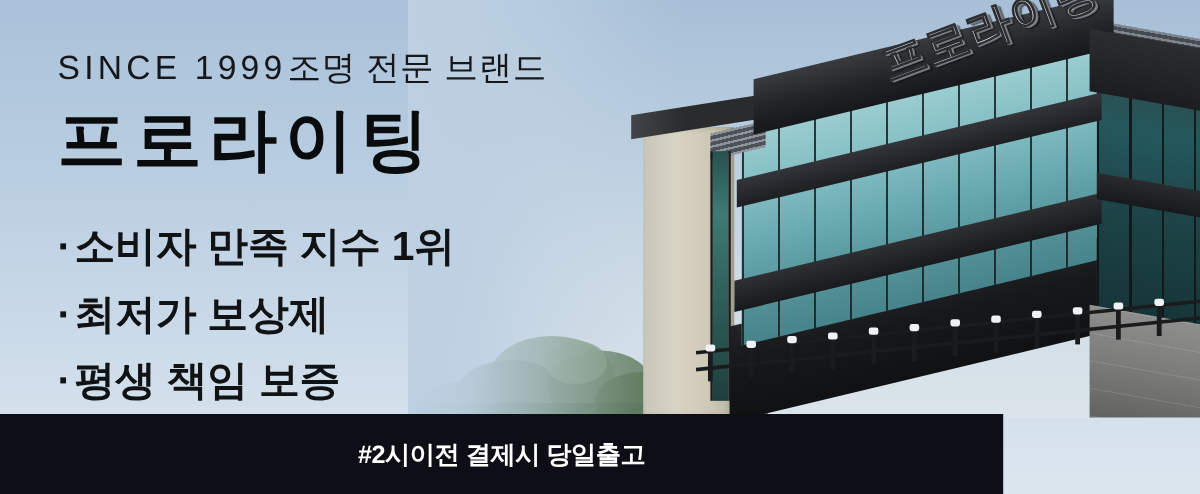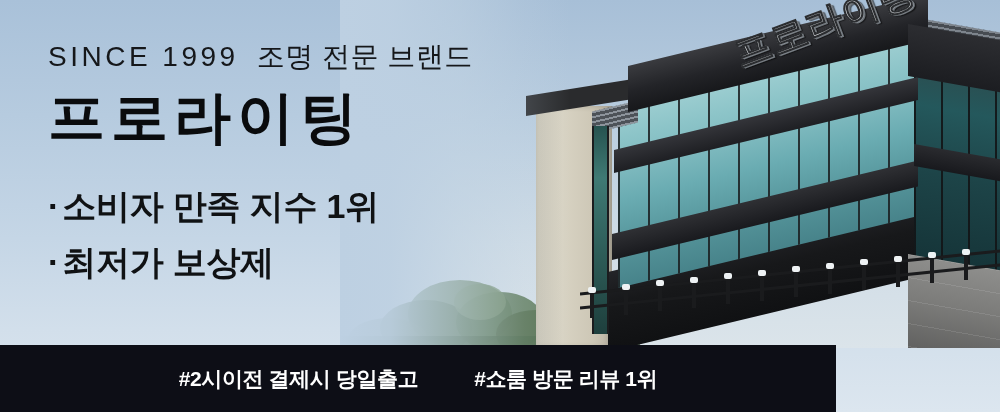--- a/index.html
+++ b/index.html
@@ -283,21 +283,21 @@
   .eyebrow {
     font-size: 28px;
     font-weight: 300;
     color: #15171a;
     letter-spacing: 3.5px;
     line-height: 1.2;
     white-space: nowrap;
   }
   .eyebrow .kr {
     letter-spacing: 0.5px;
-    margin-left: 18px;
+    margin-left: 1px;
   }
   .brand {
     margin-top: 14px;
     font-size: 57px;
     font-weight: 700;
     color: #0a0b0d;
     letter-spacing: 6px;
     line-height: 1.05;
     white-space: nowrap;
   }
@@ -426,21 +426,23 @@
 
     <div class="brand">프로라이팅</div>
 
     <ul class="points">
       <li>
         <span class="dot">·</span><span>소비자 만족 지수 1위</span>
       </li>
       <li>
         <span class="dot">·</span><span>최저가 보상제</span>
       </li>
+      <li>
+        <span class="dot">·</span><span>평생 책임 보증</span>
+      </li>
     </ul>
   </div>
 
   <div class="bottombar">
     <span class="tag">#2시이전 결제시 당일출고</span>
-    <span class="tag">#쇼룸 방문 리뷰 1위</span>
   </div>
 
 </div>
 
 </body></html>

